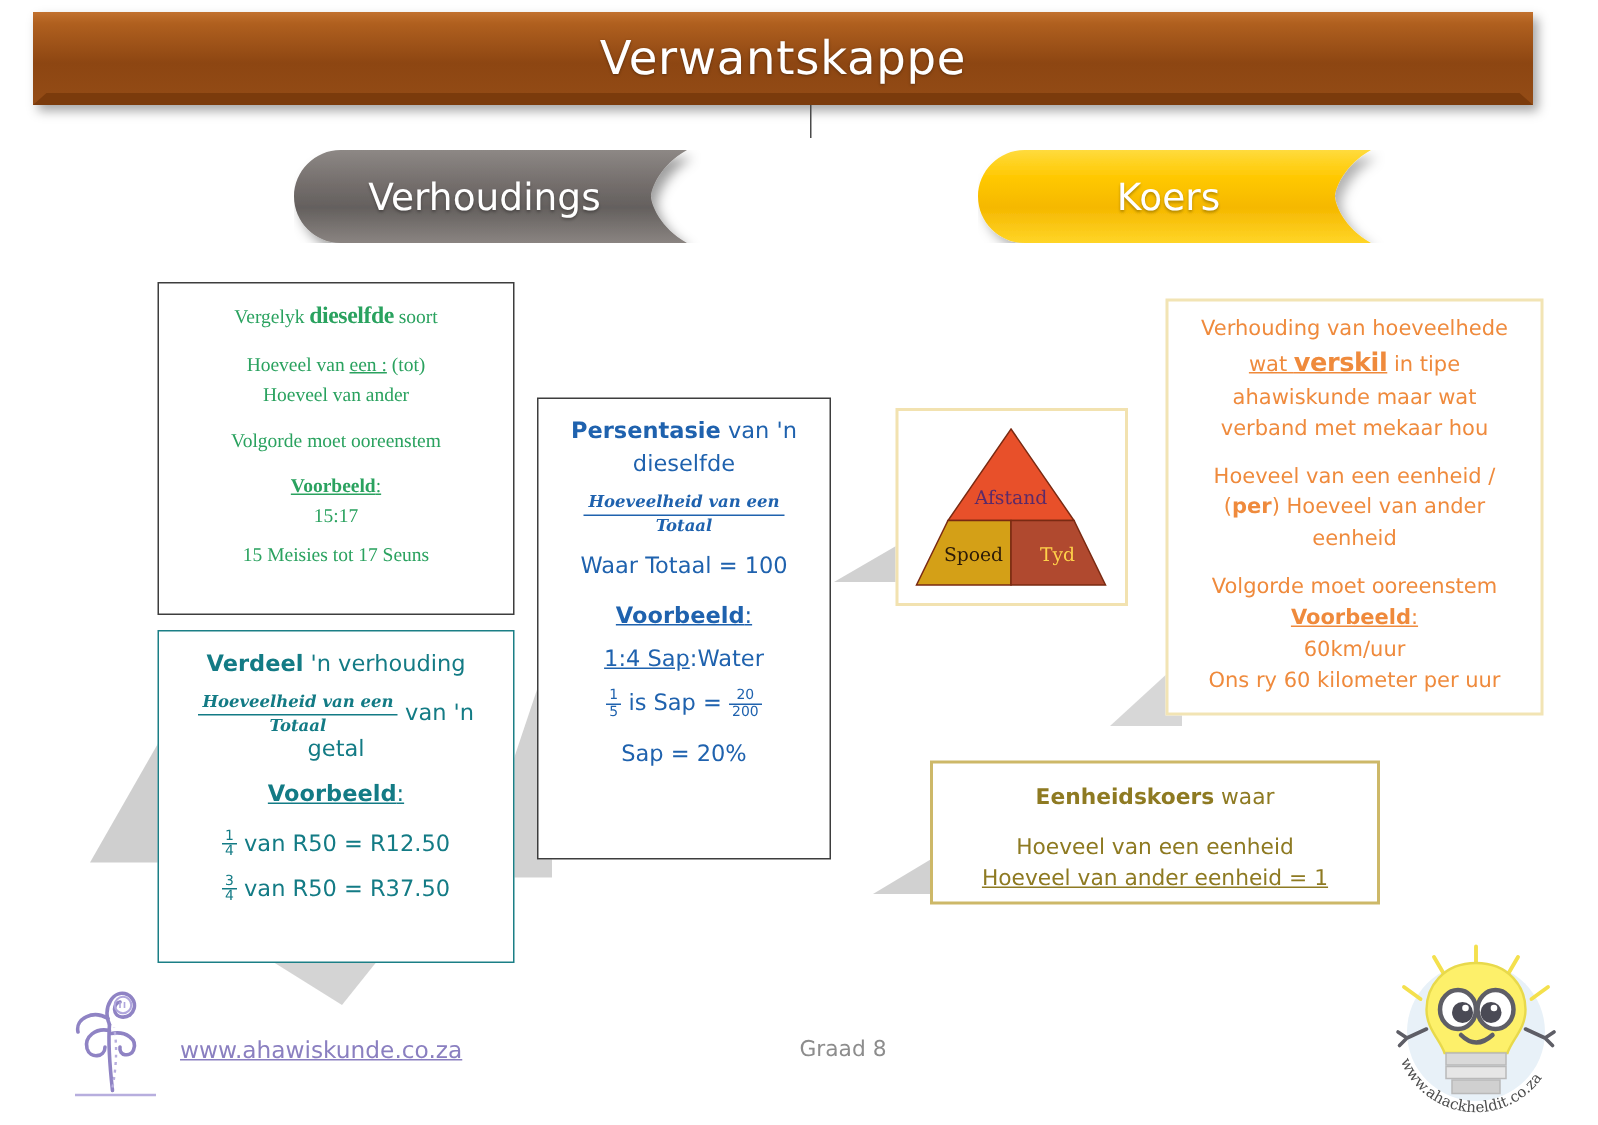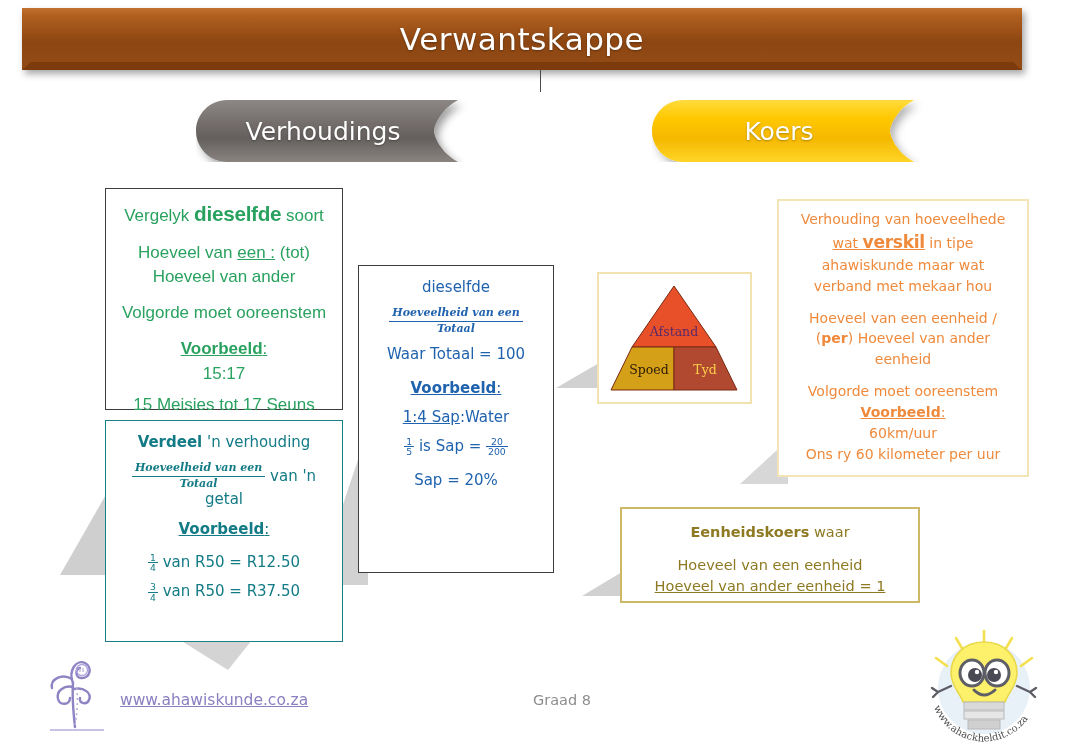--- a/index.html
+++ b/index.html
@@ -62,22 +62,22 @@
     position:absolute;background:#ffffff;
     box-sizing:border-box;
     text-align:center;
   }
   .shadow-tri{position:absolute;z-index:0;}
 
   #box-vergelyk{
     left:105px;top:188px;width:238px;height:222px;
     border:1px solid #3d3d3d;
     color:#2aa25f;
-    font-family:Liberation Sans, sans-serif;
-    font-size:17px;
+    font-family:Liberation Serif, serif;
+    font-size:13px;
     padding:12px 8px 0 8px;
   }
   #box-verdeel{
     left:105px;top:420px;width:238px;height:222px;
     border:1px solid #1b7f86;
     color:#137b85;
     font-family:"DejaVu Sans", sans-serif;
     font-size:15px;
     padding:12px 8px 0 8px;
   }
@@ -259,20 +259,23 @@
     <p class="ln">
       <span class="frac">
         <span class="num">3</span>
         <span class="den">4</span>
       </span>
       <span>van R50 = R37.50</span>
     </p>
   </div>
 
   <div class="box" id="box-persentasie">
+    <p class="ln">
+      <span class="bld">Persentasie</span><span> van 'n</span>
+    </p>
     <p class="ln">dieselfde</p>
     <div class="gap-s"></div>
     <p class="ln">
       <span class="fracblk">
         <span class="num">Hoeveelheid van een</span>
         <span class="den">Totaal</span>
       </span>
     </p>
     <div class="gap-s"></div>
     <p class="ln">Waar Totaal = 100</p>

